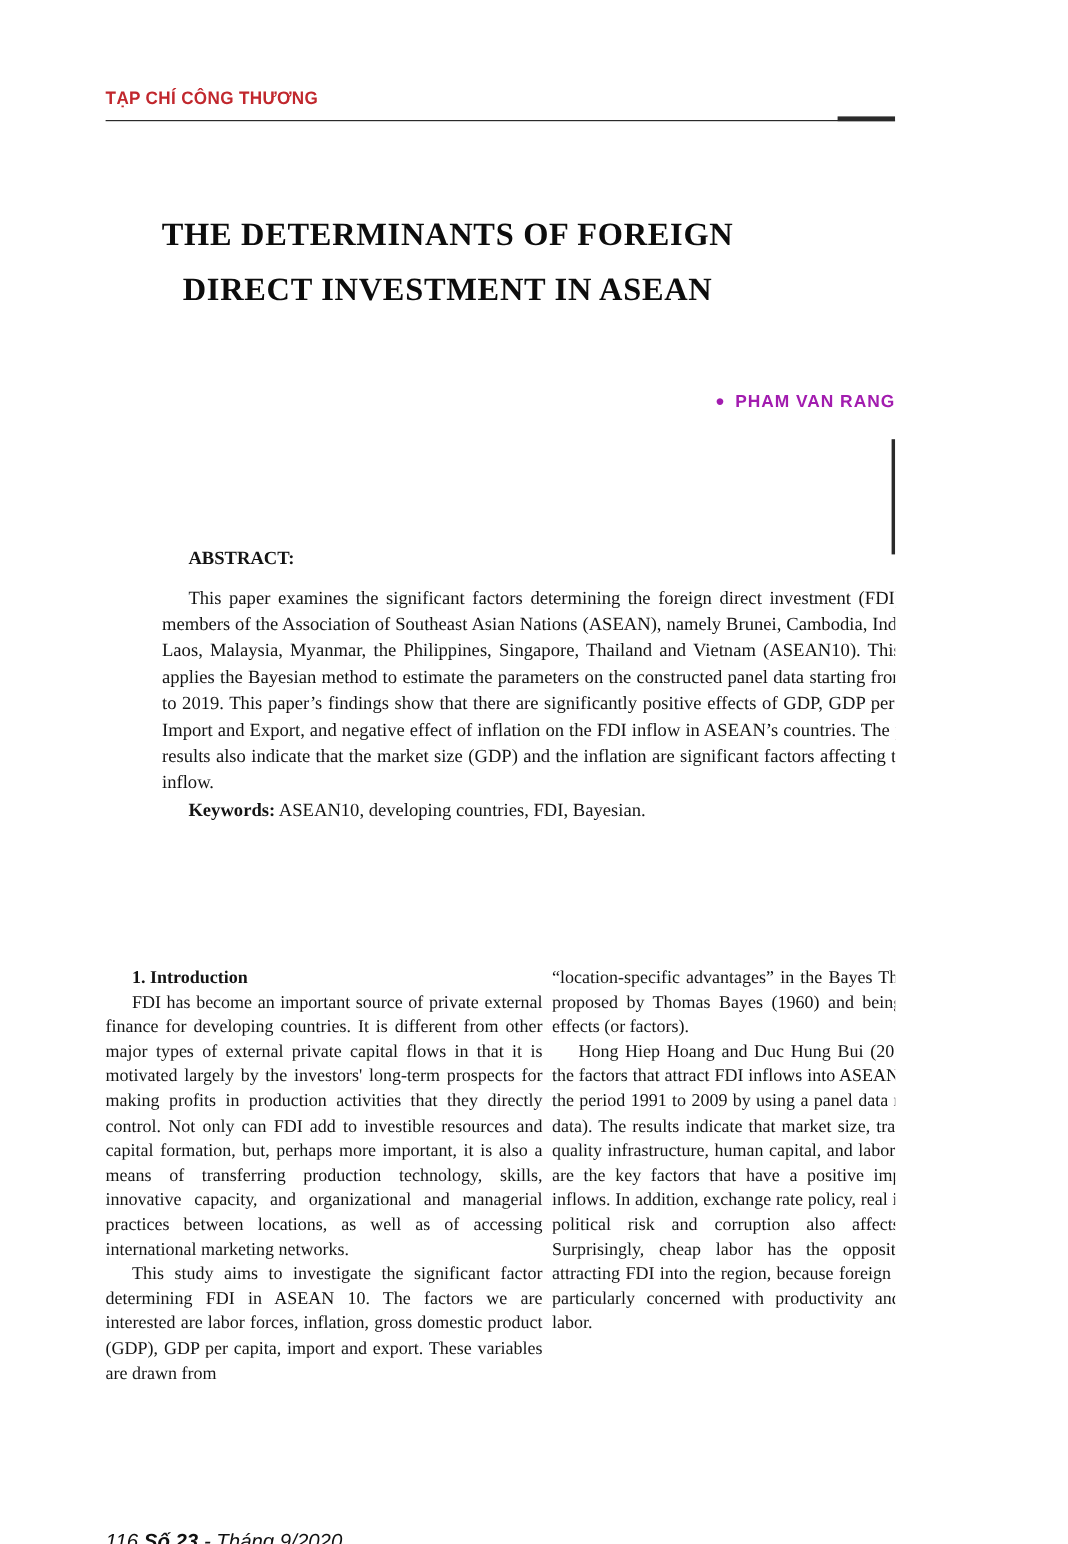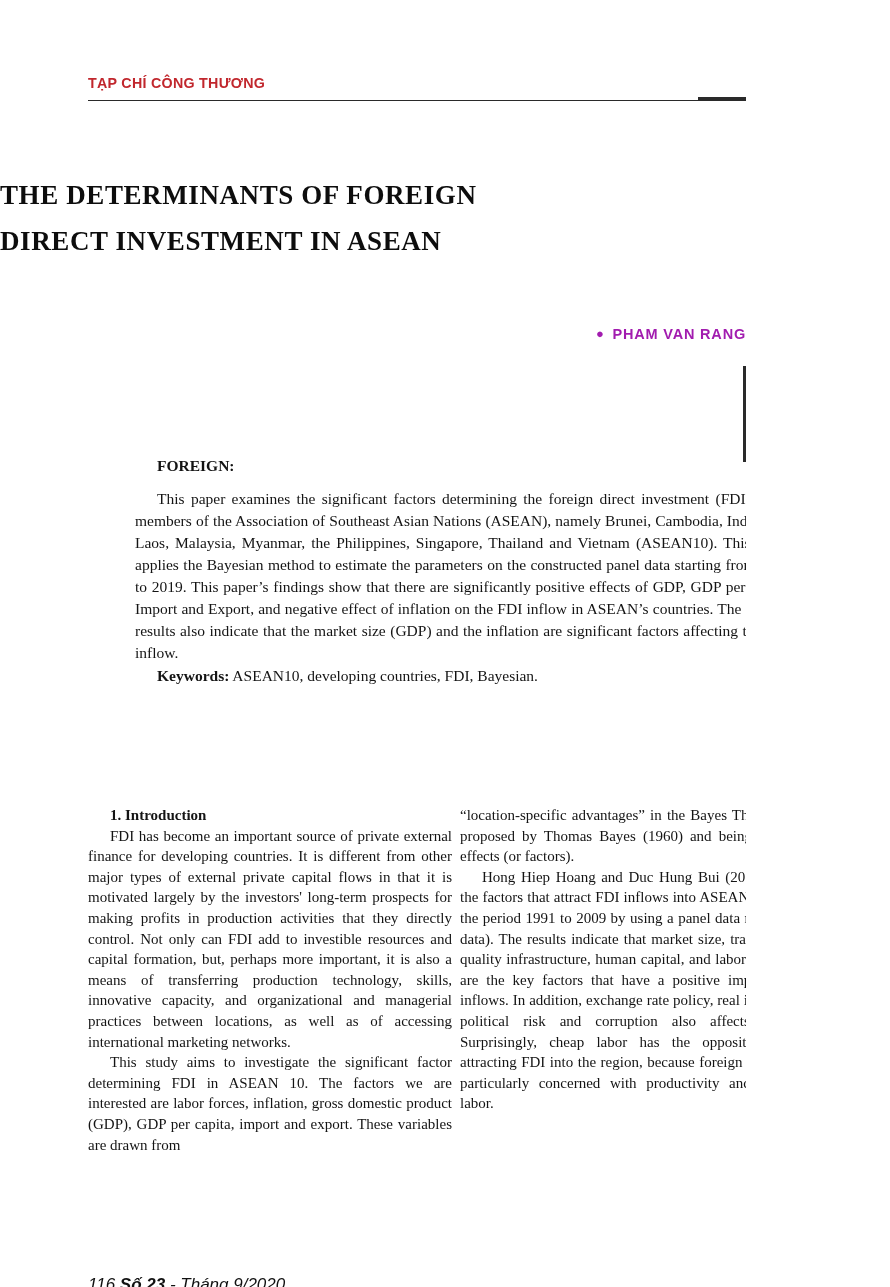--- a/index.html
+++ b/index.html
@@ -49,21 +49,21 @@
     height: 96px;
     background: #2a2a2a;
   }
 
   
   .article-title {
     position: absolute;
     top: 172px;
     left: 0;
     width: 100%;
-    text-align: left;
+    text-align: center;
     font-weight: 700;
     font-size: 27px;
     line-height: 46px;
     letter-spacing: 0.6px;
     color: #0d0d0d;
   }
 
   
   .author-line {
     position: absolute;
@@ -158,21 +158,21 @@
   <div class="article-title">
     <div>THE DETERMINANTS OF FOREIGN</div>
     <div>DIRECT INVESTMENT IN ASEAN</div>
   </div>
 
   <div class="author-line">
     <span class="author-bullet">●</span><span>PHAM VAN RANG</span>
   </div>
 
   <div class="abstract-section">
-    <div class="abstract-heading">FOREIGN:</div>
+    <div class="abstract-heading">ABSTRACT:</div>
     <div class="abstract-body">This paper examines the significant factors determining the foreign direct investment (FDI) in 10 members of the Association of Southeast Asian Nations (ASEAN), namely Brunei, Cambodia, Indonesia, Laos, Malaysia, Myanmar, the Philippines, Singapore, Thailand and Vietnam (ASEAN10). This paper applies the Bayesian method to estimate the parameters on the constructed panel data starting from 2010 to 2019. This paper’s findings show that there are significantly positive effects of GDP, GDP per capita, Import and Export, and negative effect of inflation on the FDI inflow in ASEAN’s countries. The paper’s results also indicate that the market size (GDP) and the inflation are significant factors affecting the FDI inflow.</div>
     <div class="keywords-line">
       <span class="keywords-label">Keywords:</span><span> ASEAN10, developing countries, FDI, Bayesian.</span>
     </div>
   </div>
 
   <div class="body-columns">
     <div class="column">
       <div class="section-heading">1. Introduction</div>
       <p>FDI has become an important source of private external finance for developing countries. It is different from other major types of external private capital flows in that it is motivated largely by the investors' long-term prospects for making profits in production activities that they directly control. Not only can FDI add to investible resources and capital formation, but, perhaps more important, it is also a means of transferring production technology, skills, innovative capacity, and organizational and managerial practices between locations, as well as of accessing international marketing networks.</p>

